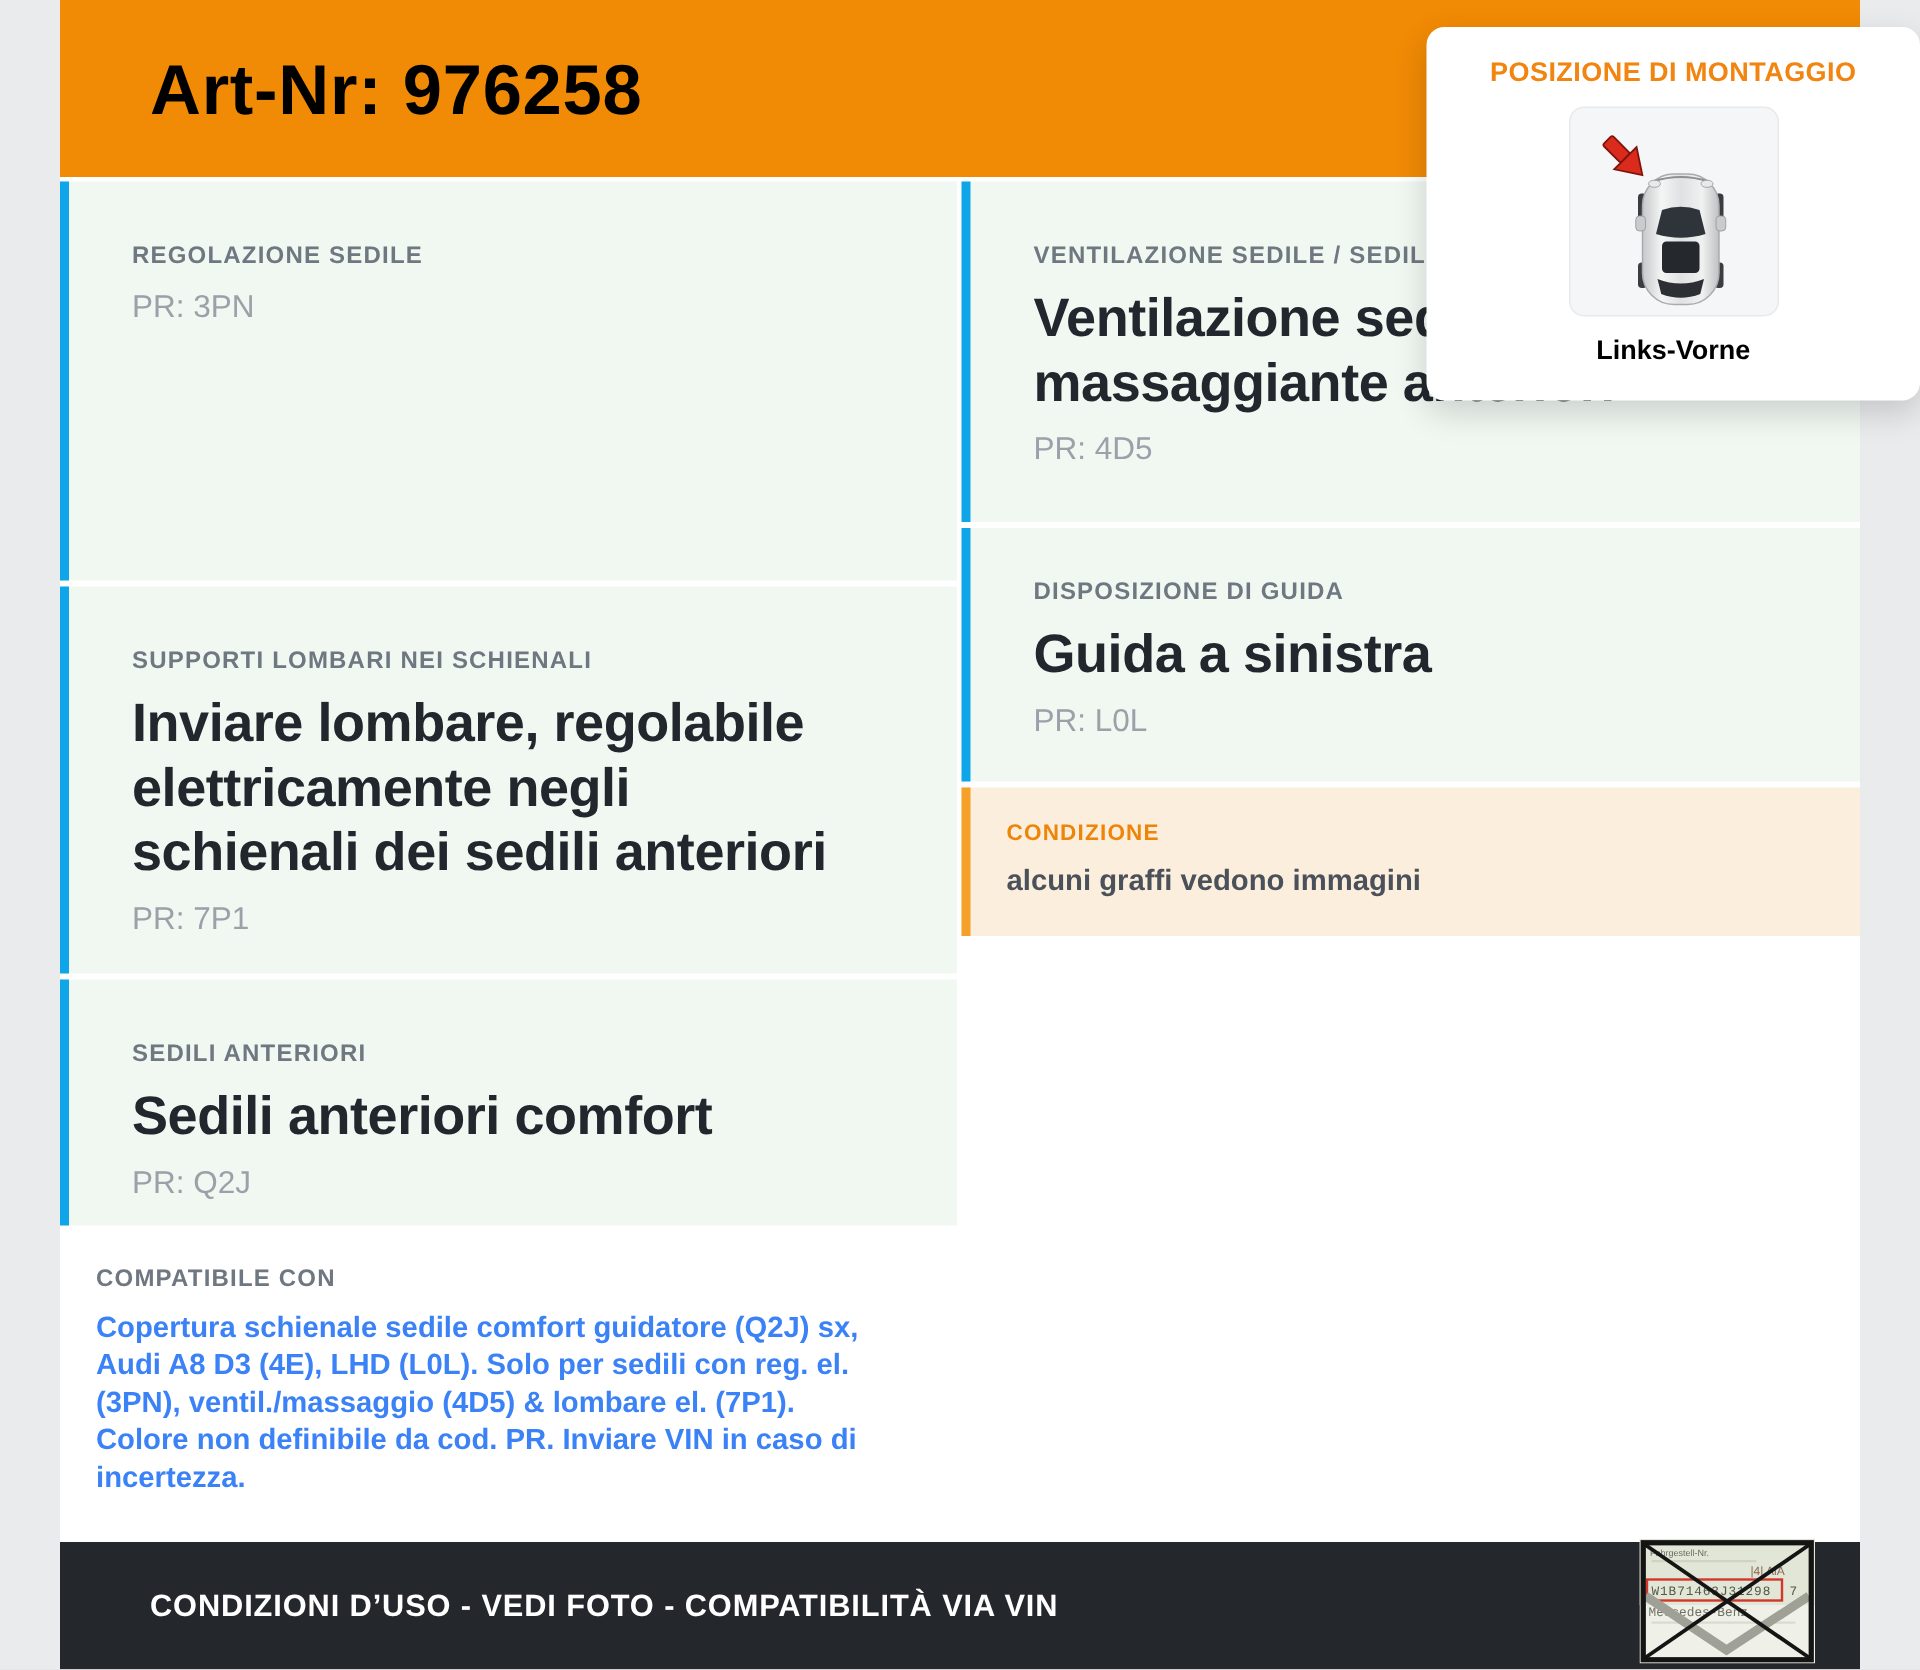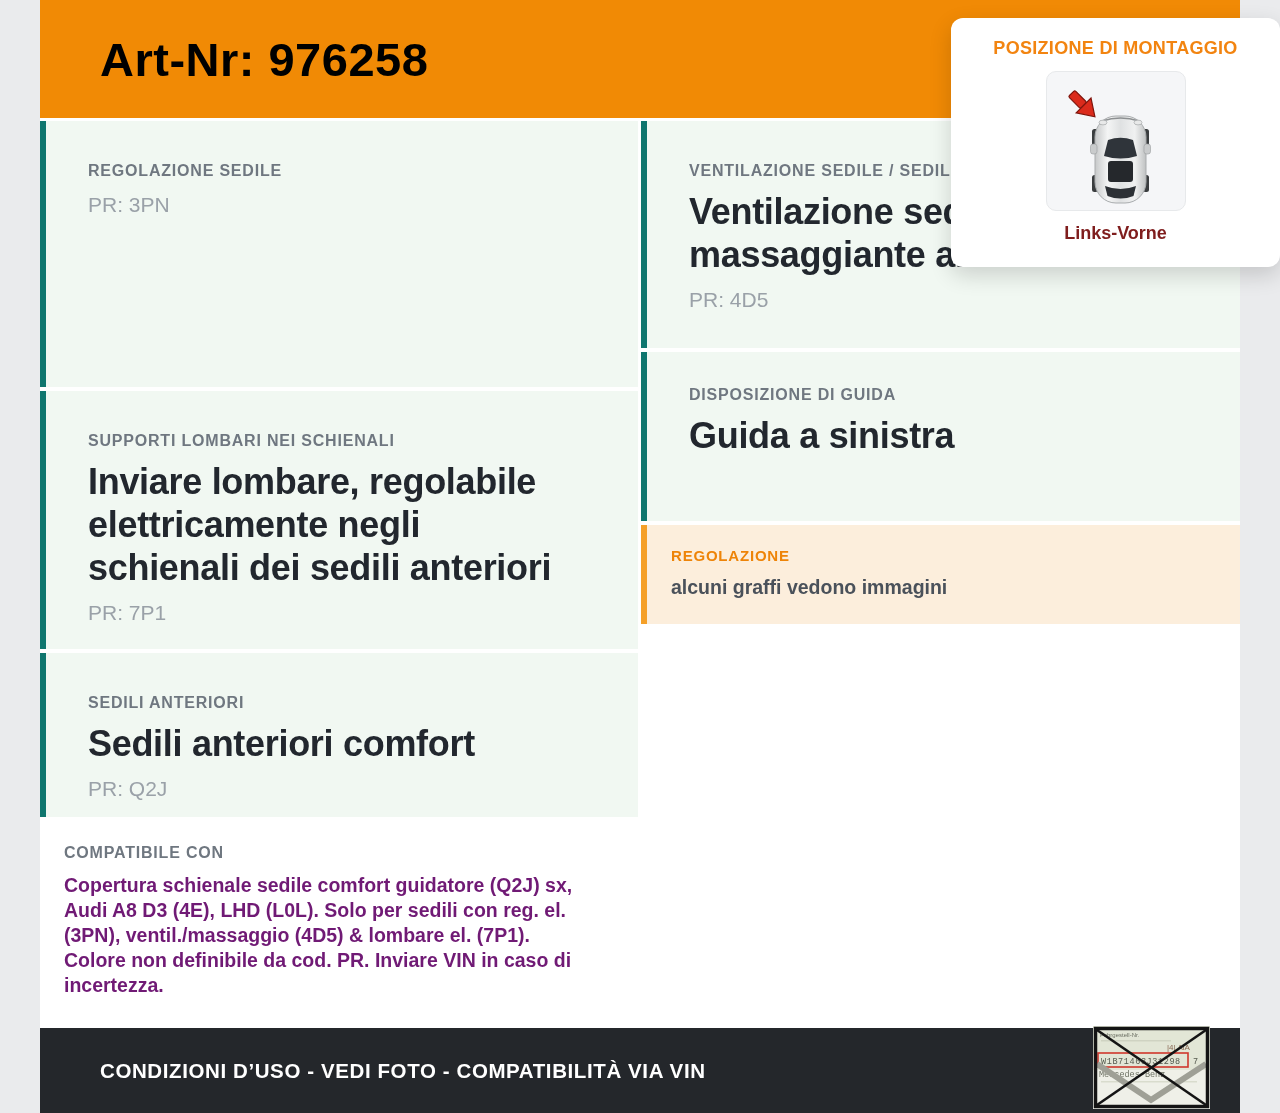--- a/index.html
+++ b/index.html
@@ -10,50 +10,50 @@
   
   .topbar{height:118px;background:#F18A05;display:flex;align-items:center;padding-left:60px;box-sizing:border-box;}
   .topbar h1{margin:0;color:#000000;font-size:47px;font-weight:700;letter-spacing:.5px;}
 
   
   .columns{display:flex;gap:3px;padding-top:3px;height:903px;box-sizing:content-box;background:#fff;}
   .col{display:flex;flex-direction:column;gap:4px;}
   .col-left{width:598px;}
   .col-right{width:599px;}
   .card{box-sizing:border-box;}
-  .card.green{background:#F1F8F2;border-left:6px solid #0f766e;padding:40px 34px 0 42px;}
+  .card.green{background:#F1F8F2;border-left:6px solid #0ea5e9;padding:40px 34px 0 42px;}
   .h266{height:266px}.h258{height:258px}.h180{height:164px}.h187{height:187px}
   .h227{height:227px}.h169{height:169px}.h99{height:99px}
   .card.pt33{padding-top:33px;}
   .label{font-size:16px;line-height:20px;font-weight:700;color:#6F7780;letter-spacing:.8px;}
   .title{margin-top:9px;font-size:36px;line-height:43px;font-weight:700;color:#22272E;
          letter-spacing:-0.3px;white-space:pre-line;}
   .pr{margin-top:14px;font-size:21px;line-height:20px;color:#9AA1A8;}
 
   .card.compat{background:#ffffff;padding:22px 28px 0 24px;}
-  .compat-text{margin-top:10px;font-size:19.5px;line-height:25px;font-weight:700;color:#701a75;white-space:pre-line;}
+  .compat-text{margin-top:10px;font-size:19.5px;line-height:25px;font-weight:700;color:#3b82f6;white-space:pre-line;}
 
   .card.cond{background:#FCEEDC;border-left:6px solid #F5A028;padding:22px 20px 0 24px;}
   .cond-label{font-size:15px;line-height:18px;font-weight:800;color:#EE8408;letter-spacing:.8px;}
   .cond-text{margin-top:9px;font-size:19.5px;line-height:26px;font-weight:700;color:#4A515A;}
 
   
   .footerbar{height:85px;margin-top:4px;background:#24272B;display:flex;align-items:center;
              padding-left:60px;box-sizing:border-box;position:relative;}
   .footer-text{color:#ffffff;font-size:20.5px;font-weight:700;letter-spacing:.6px;}
   .stamp{position:absolute;top:-2px;right:30px;width:117px;height:83px;}
 
   
   .overlay{position:absolute;left:911px;top:18px;width:329px;height:249px;background:#ffffff;
            border-radius:12px;box-shadow:0 8px 22px rgba(0,0,0,.16);z-index:5;text-align:center;
            padding-top:20px;box-sizing:border-box;}
   .overlay-title{font-size:18px;font-weight:800;color:#F28410;letter-spacing:.3px;}
   .imgbox{width:138px;height:138px;margin:12px auto 0;background:#F5F6F8;border:1px solid #E7E9EB;
           border-radius:10px;overflow:hidden;}
-  .pos-label{margin-top:12px;font-size:18px;font-weight:700;color:#7f1d1d;}
+  .pos-label{margin-top:12px;font-size:18px;font-weight:700;color:#000000;}
 </style>
 </head>
 <body>
 
 <div class="page">
   <div class="content">
 
     <header class="topbar">
       <h1>Art-Nr: 976258</h1>
     </header>
@@ -90,23 +90,24 @@
       <div class="col col-right">
         <section class="card green h227">
           <div class="label">VENTILAZIONE SEDILE / SEDILE</div>
           <div class="title">Ventilazione sedile,
 massaggiante anteriori</div>
           <div class="pr">PR: 4D5</div>
         </section>
         <section class="card green pt33 h169">
           <div class="label">DISPOSIZIONE DI GUIDA</div>
           <div class="title">Guida a sinistra</div>
+          <div class="pr">PR: L0L</div>
         </section>
         <section class="card cond h99">
-          <div class="cond-label">REGOLAZIONE</div>
+          <div class="cond-label">CONDIZIONE</div>
           <div class="cond-text">alcuni graffi vedono immagini</div>
         </section>
       </div>
     </div>
 
     <footer class="footerbar">
       <div class="footer-text">CONDIZIONI D’USO - VEDI FOTO - COMPATIBILITÀ VIA VIN</div>
 
       <div class="stamp">
         <svg width="117" height="83" viewBox="0 0 117 83" xmlns="http://www.w3.org/2000/svg">

